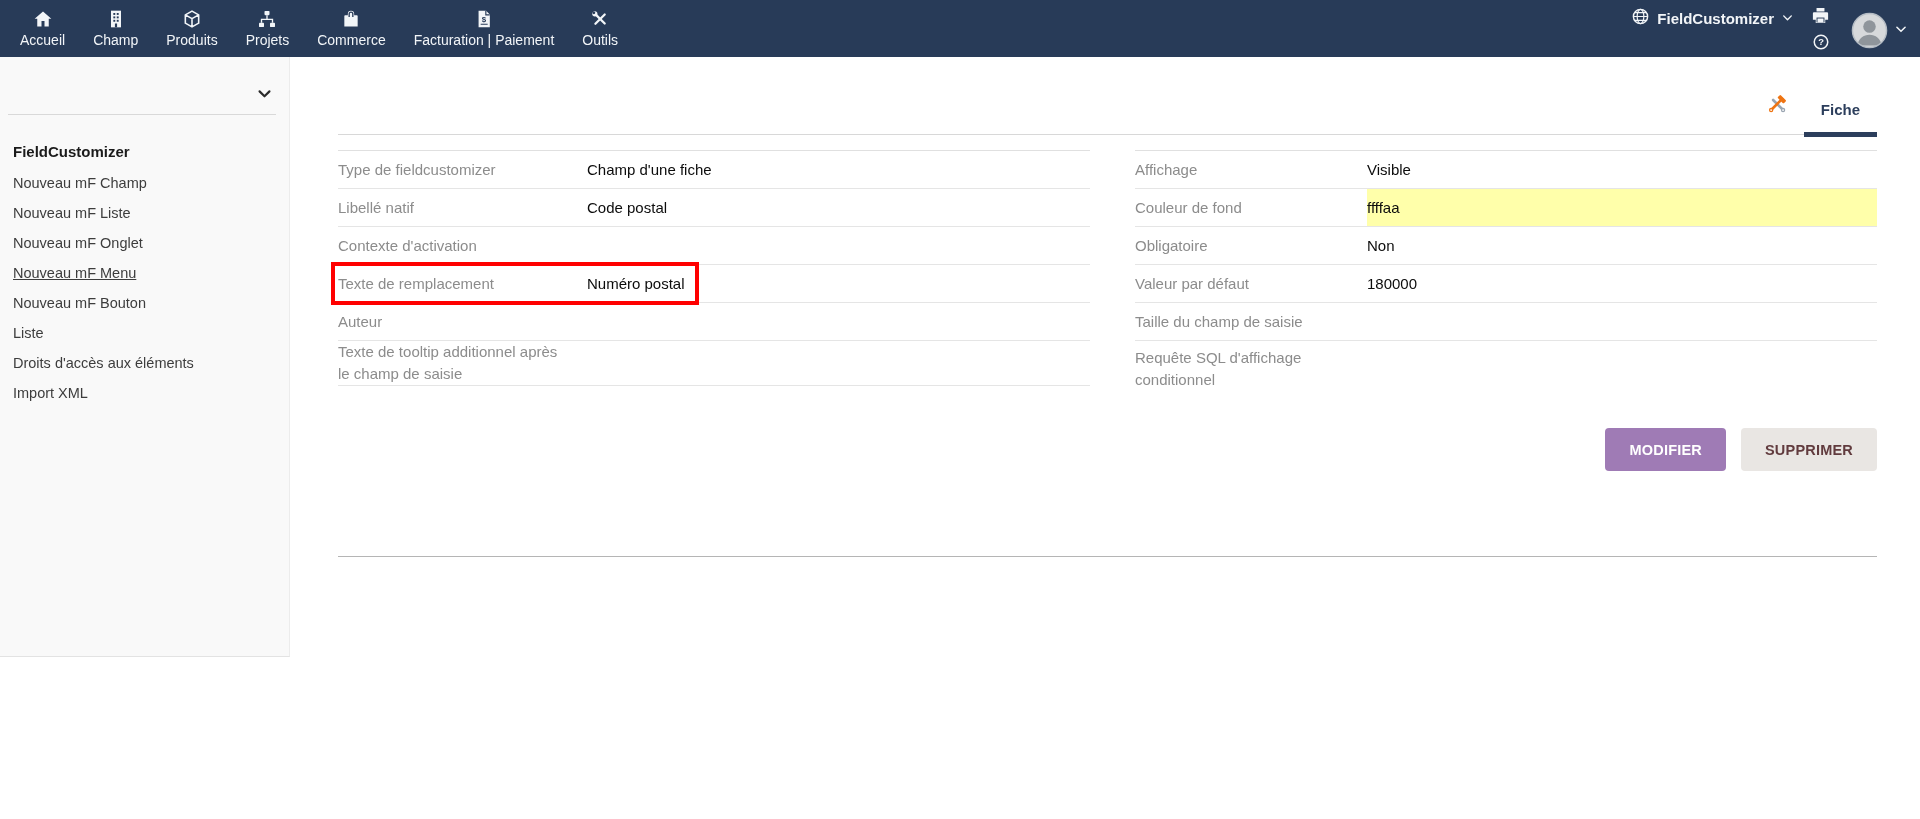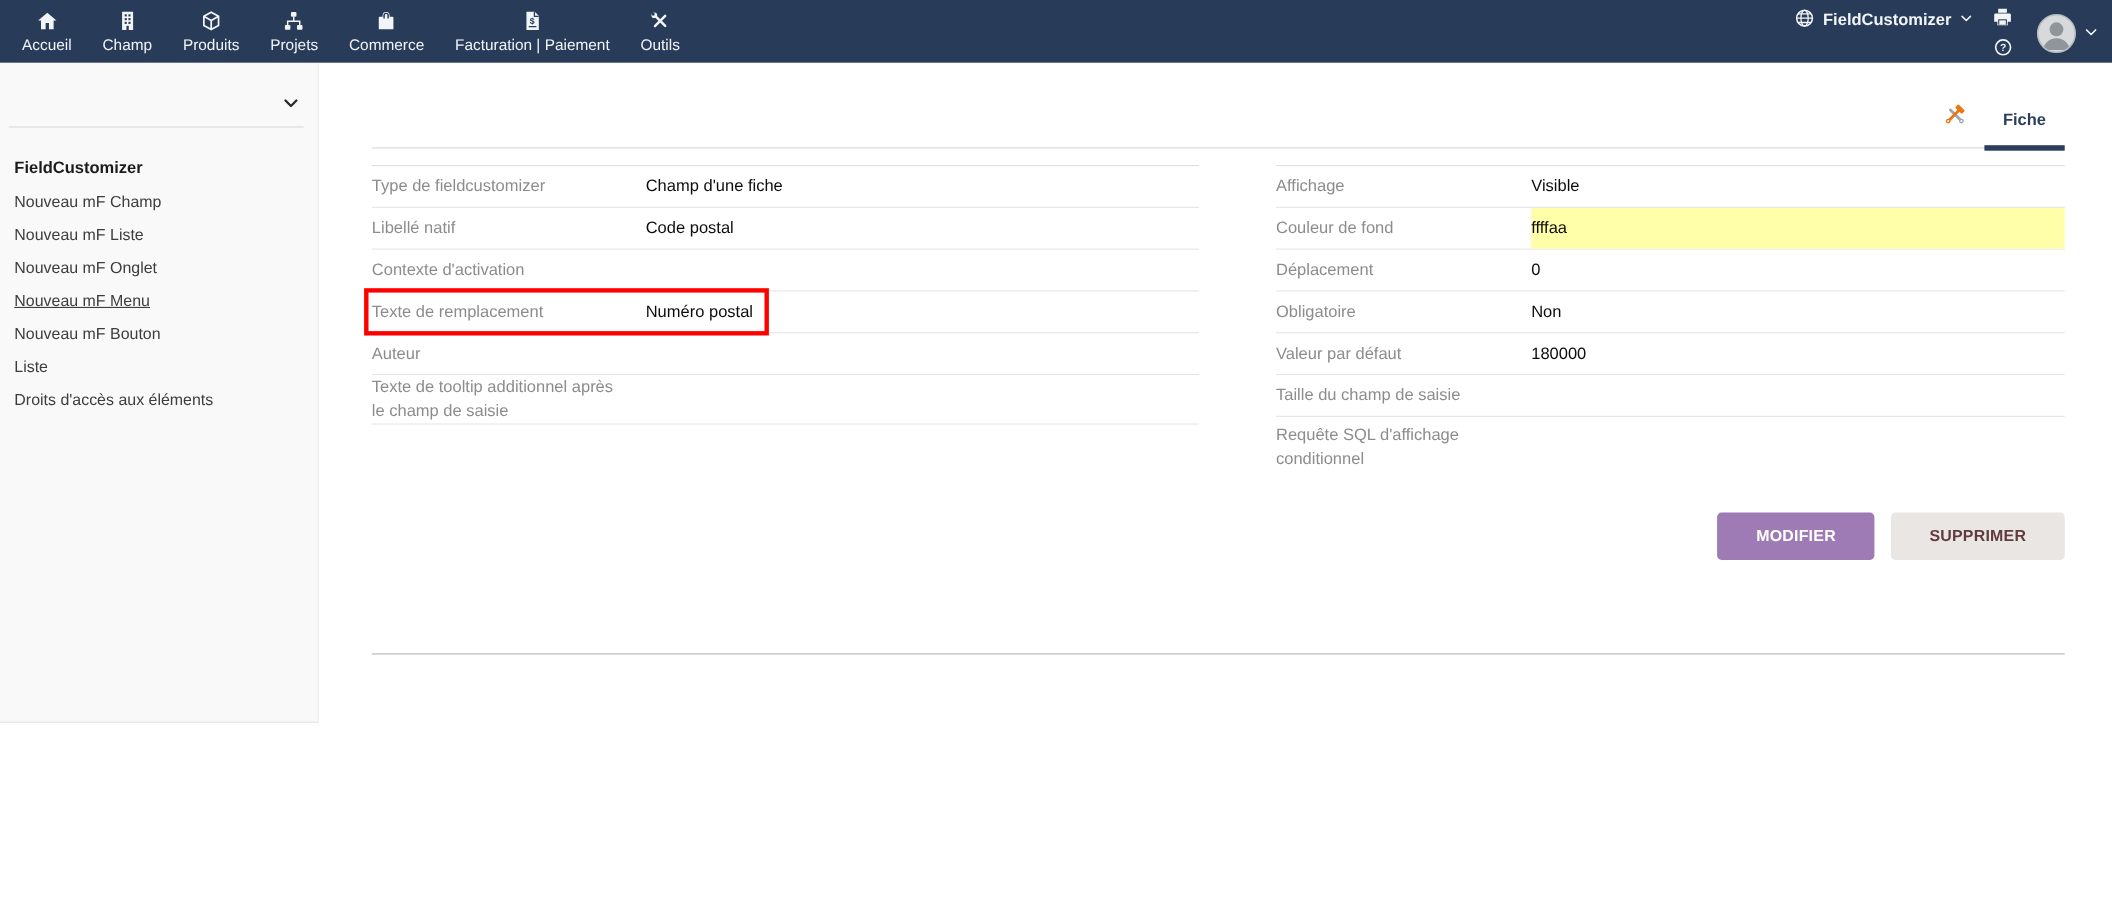--- a/index.html
+++ b/index.html
@@ -30,36 +30,36 @@
   .side-list{list-style:none;margin:8px 0 0 0;padding:0;}
   .side-list li{font-size:14.5px;color:#3d3d3d;line-height:30px;padding-left:13px;cursor:pointer;white-space:nowrap;}
   .side-list li.current{text-decoration:underline;}
   
   .main{position:absolute;left:290px;top:57px;right:0;bottom:0;background:#fff;}
   .tabbar{margin:0 43px 0 48px;padding-top:35px;border-bottom:1px solid #d8d8d8;
     display:flex;align-items:flex-start;justify-content:flex-end;}
   .module-icon{width:22px;height:22px;margin-top:1px;}
   .tab{box-sizing:content-box;margin-left:16px;margin-bottom:-3px;padding:9px 17px 14px;
     font-size:15px;font-weight:600;color:var(--accent);border-bottom:5px solid var(--accent);cursor:pointer;}
-  .form-grid{margin:15px 43px 0 48px;display:flex;gap:70px;}
+  .form-grid{margin:15px 43px 0 48px;display:flex;gap:45px;}
   .col{box-sizing:border-box;}
   .col.left{width:752px;position:relative;}
   .col.right{flex:1;}
   .frow{display:flex;align-items:center;min-height:37px;border-bottom:1px solid #e5e5e5;}
   .col .frow:first-child{border-top:1px solid #e0e0e0;}
   .col .frow:last-child{border-bottom:none;min-height:56px;}
   .flabel{flex-shrink:0;font-size:15px;color:#8c8c8c;line-height:1.45;padding-right:10px;box-sizing:border-box;}
   .col.left .flabel{width:237px;}
   .col.right .flabel{width:220px;}
   .fvalue{flex:1;align-self:stretch;display:flex;align-items:center;font-size:15px;color:#0c0c0c;margin-left:12px;}
   .fvalue.hl{background:var(--highlight-bg);}
   .red-box{position:absolute;left:-7px;top:112px;width:368px;height:43px;box-sizing:border-box;
     border:4px solid var(--highlight-border);pointer-events:none;}
   .actions{margin:31px 43px 0 48px;display:flex;justify-content:flex-end;gap:15px;}
-  .btn{height:43px;border:none;border-radius:4px;padding:0 35px;font-family:inherit;
+  .btn{height:43px;border:none;border-radius:4px;padding:0 24px;font-family:inherit;
     font-size:14.5px;font-weight:bold;letter-spacing:.2px;cursor:pointer;}
   .btn.primary{background:var(--btn-primary-bg);color:var(--btn-primary-text);}
   .btn.delete{background:var(--btn-delete-bg);color:var(--btn-delete-text);}
   .bottom-line{margin:85px 43px 0 48px;border-top:1px solid #b5b5b5;height:0;}
 </style>
 </head>
 <body>
 
 <nav class="navbar">
   <div class="nav-items">
@@ -206,20 +206,21 @@
   <hr class="side-divider">
   <div class="side-heading">FieldCustomizer</div>
   <ul class="side-list">
     <li>Nouveau mF Champ</li>
     <li>Nouveau mF Liste</li>
     <li>Nouveau mF Onglet</li>
     <li class="current">Nouveau mF Menu</li>
     <li>Nouveau mF Bouton</li>
     <li>Liste</li>
     <li>Droits d'accès aux éléments</li>
+    <li>Import XML</li>
   </ul>
 </aside>
 
 <main class="main">
 
   <div class="tabbar">
     <span class="module-icon"><svg width="22" height="22" viewBox="0 0 24 24">
           <g transform="rotate(-45 12 12)" fill="var(--module-icon-grey)">
             <rect x="10.7" y="4.5" width="2.8" height="17" rx="1.4"></rect>
           </g>
@@ -268,24 +269,20 @@
     <div class="col right">
       <div class="frow">
         <span class="flabel">Affichage</span>
         <span class="fvalue">Visible</span>
       </div>
       <div class="frow">
         <span class="flabel">Couleur de fond</span>
         <span class="fvalue hl">ffffaa</span>
       </div>
       <div class="frow">
-        <span class="flabel">Déplacement</span>
-        <span class="fvalue">0</span>
-      </div>
-      <div class="frow">
         <span class="flabel">Obligatoire</span>
         <span class="fvalue">Non</span>
       </div>
       <div class="frow">
         <span class="flabel">Valeur par défaut</span>
         <span class="fvalue">180000</span>
       </div>
       <div class="frow">
         <span class="flabel">Taille du champ de saisie</span>
         <span class="fvalue"></span>

